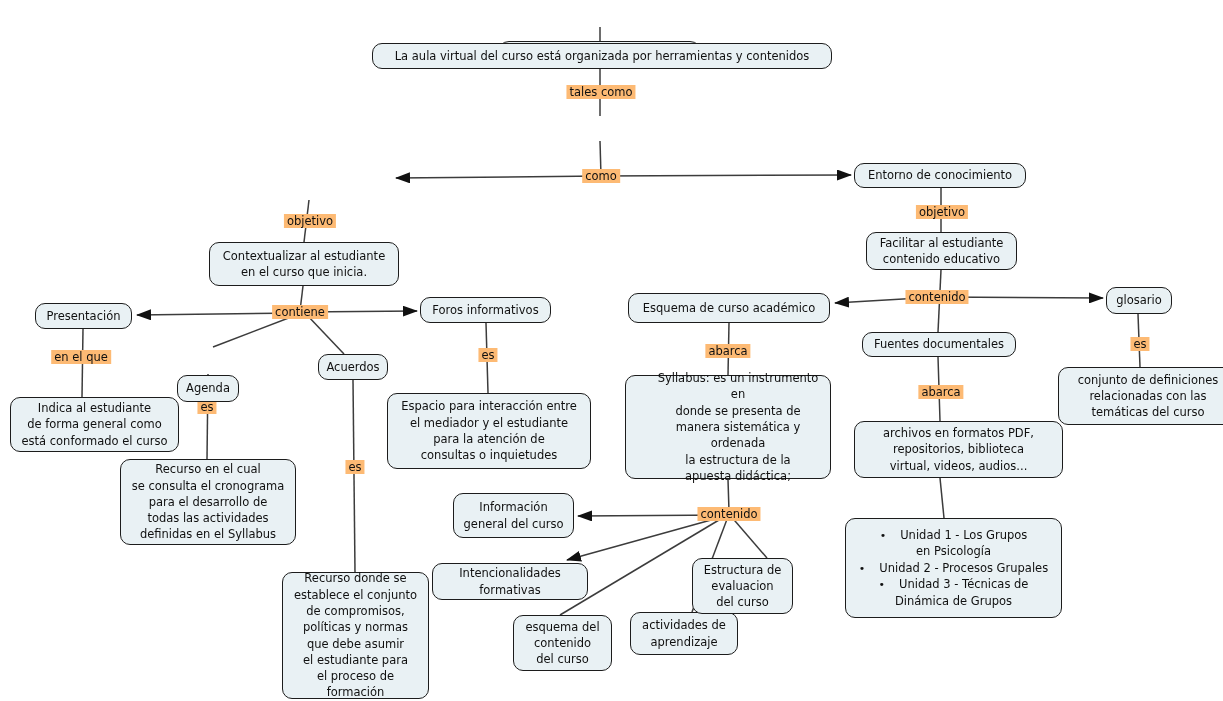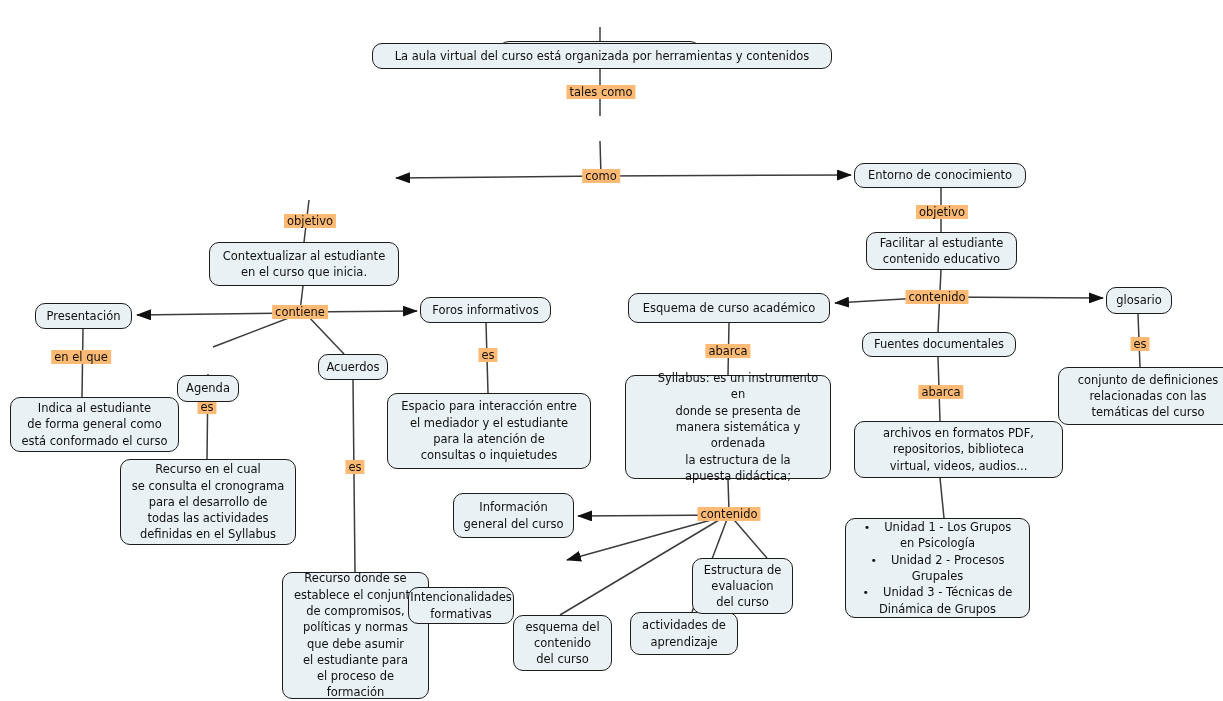--- a/index.html
+++ b/index.html
@@ -126,32 +126,32 @@
   <div class="node" style="left:282px;top:572px;width:147px;height:127px;">Recurso donde se
 establece el conjunto
 de compromisos,
 políticas y normas
 que debe asumir
 el estudiante para
 el proceso de
 formación</div>
   <div class="node" style="left:453px;top:493px;width:121px;height:45px;">Información
 general del curso</div>
-  <div class="node" style="left:408px;top:563px;width:106px;height:37px;margin-top:24px;">Intencionalidades
+  <div class="node" style="left:432px;top:563px;width:156px;height:37px;">Intencionalidades
 formativas</div>
   <div class="node" style="left:513px;top:615px;width:99px;height:56px;">esquema del
 contenido
 del curso</div>
   <div class="node" style="left:630px;top:612px;width:108px;height:43px;">actividades de
 aprendizaje</div>
   <div class="node" style="left:692px;top:558px;width:101px;height:56px;">Estructura de
 evaluacion
 del curso</div>
 
-  <div class="node list" style="left:845px;top:518px;width:185px;height:100px;justify-content:center;">
+  <div class="node list" style="left:845px;top:518px;width:217px;height:100px;justify-content:center;">
     <div class="urow"><span class="bullet">•</span><span>Unidad 1 - Los Grupos
 en Psicología</span></div>
     <div class="urow"><span class="bullet">•</span><span>Unidad 2 - Procesos Grupales</span></div>
     <div class="urow"><span class="bullet">•</span><span>Unidad 3 - Técnicas de
 Dinámica de Grupos</span></div>
   </div>
 
   <div class="link-label" style="left:601px;top:92px;">tales como</div>
   <div class="link-label" style="left:601px;top:176px;">como</div>
   <div class="link-label" style="left:310px;top:221px;">objetivo</div>

